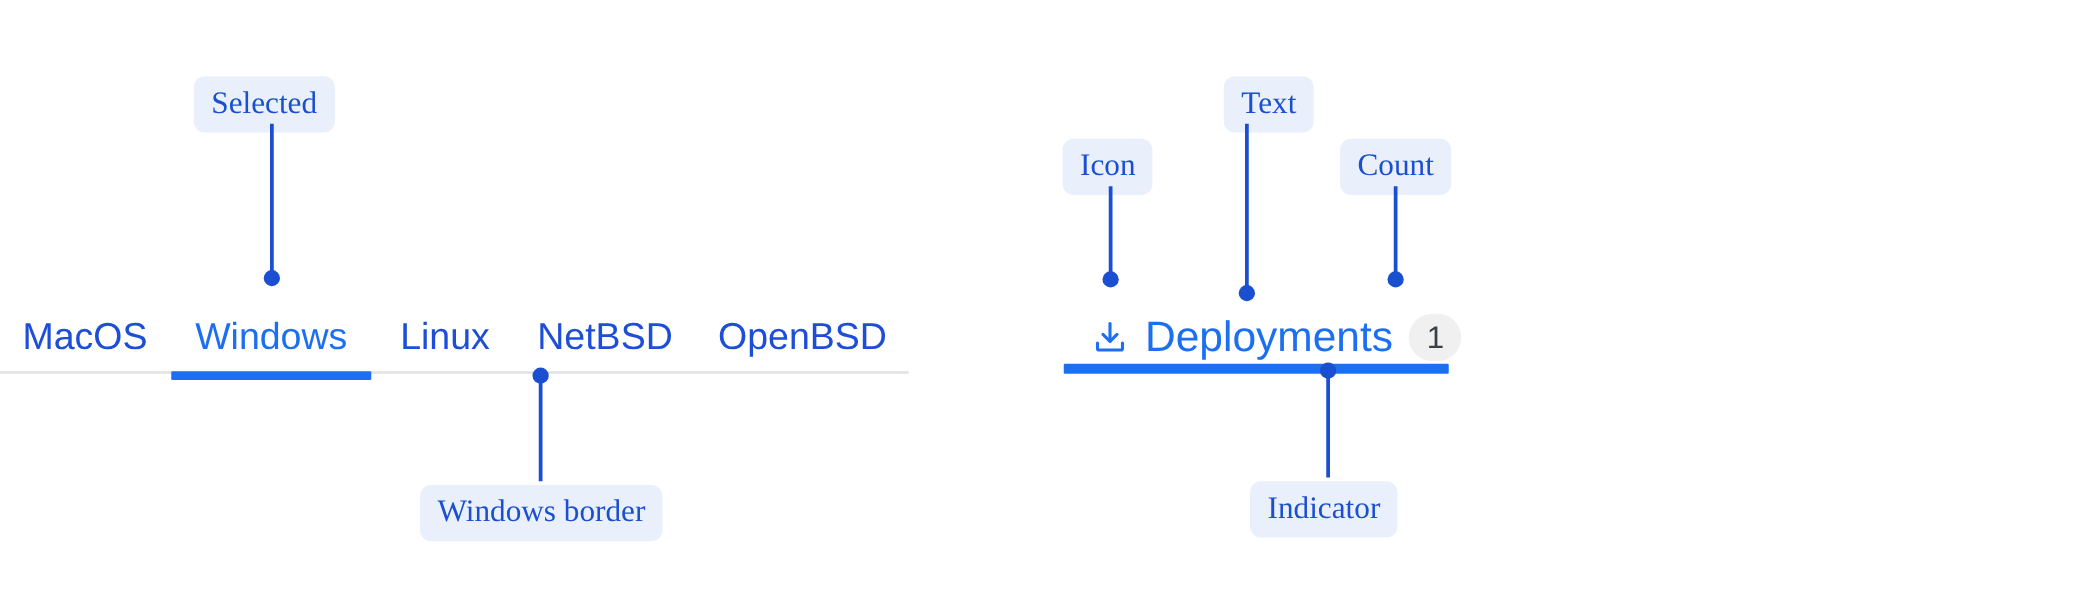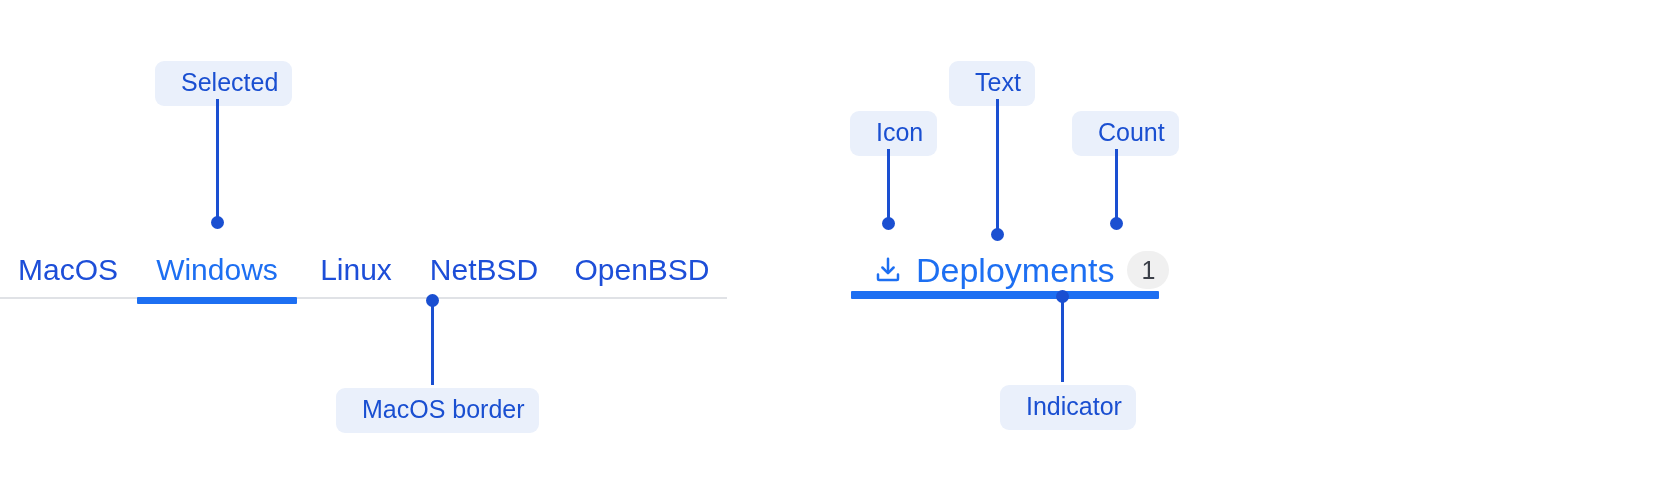--- a/index.html
+++ b/index.html
@@ -19,24 +19,24 @@
     background: #ffffff;
   }
 
   
   .callout-pill {
     position: absolute;
     background: #eaf0fb;
     color: #1a4fd1;
     font-size: 25px;
     line-height: 1;
-    padding: 9px 14px 11px 26px;
+    padding: 9px 14px 11px 14px;
     border-radius: 9px;
     white-space: nowrap;
-    font-family: Liberation Sans, sans-serif;
+    font-family: Liberation Serif, serif;
   }
 
   .leader-line {
     position: absolute;
     width: 3px;
     background: #1a4fd1;
   }
 
   .leader-dot {
     position: absolute;
@@ -154,27 +154,27 @@
     <div class="os-tab" style="left:306px; width:100px;">Linux</div>
     <div class="os-tab is-selected" style="left:137px; width:160px;">Windows</div>
     <div class="os-tab" style="left:418px; width:132px;">NetBSD</div>
     <div class="os-tab" style="left:563px; width:158px;">OpenBSD</div>
   </div>
 
   <div class="os-tab-underline"></div>
 
   <div class="leader-dot" style="left:426px; top:294px;"></div>
   <div class="leader-line" style="left:431px; top:300px; height:85px;"></div>
-  <div class="callout-pill" style="left:336px; top:388px;">MacOS border</div>
+  <div class="callout-pill" style="left:336px; top:388px;">Windows border</div>
 
   <div class="callout-pill" style="left:850px; top:111px;">Icon</div>
   <div class="leader-line" style="left:887px; top:149px; height:72px;"></div>
   <div class="leader-dot" style="left:882px; top:217px;"></div>
 
-  <div class="callout-pill" style="left:949px; top:61px;">Text</div>
+  <div class="callout-pill" style="left:979px; top:61px;">Text</div>
   <div class="leader-line" style="left:996px; top:99px; height:134px;"></div>
   <div class="leader-dot" style="left:991px; top:228px;"></div>
 
   <div class="callout-pill" style="left:1072px; top:111px;">Count</div>
   <div class="leader-line" style="left:1115px; top:149px; height:72px;"></div>
   <div class="leader-dot" style="left:1110px; top:217px;"></div>
 
   <div id="tabgroup-deployments">
     <div id="deployments-tab">
       <svg id="download-icon" viewBox="0 0 24 24" fill="none" stroke="#1d6ff2" stroke-width="2" stroke-linecap="round" stroke-linejoin="round">

